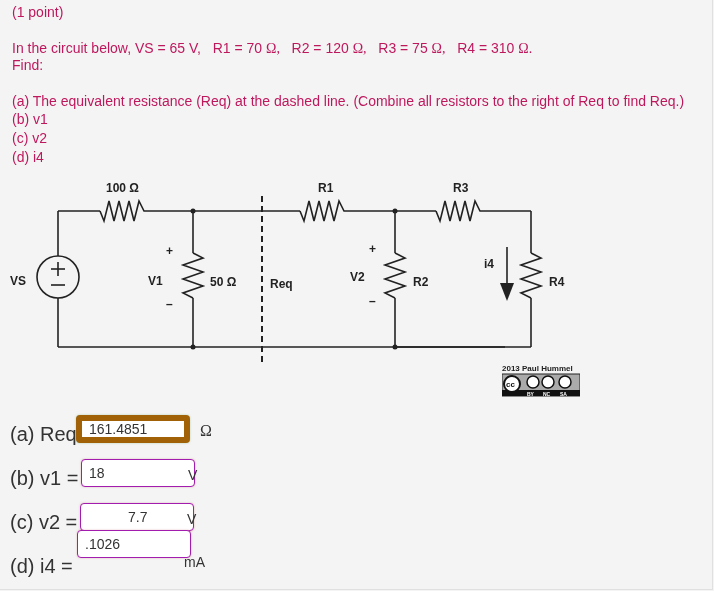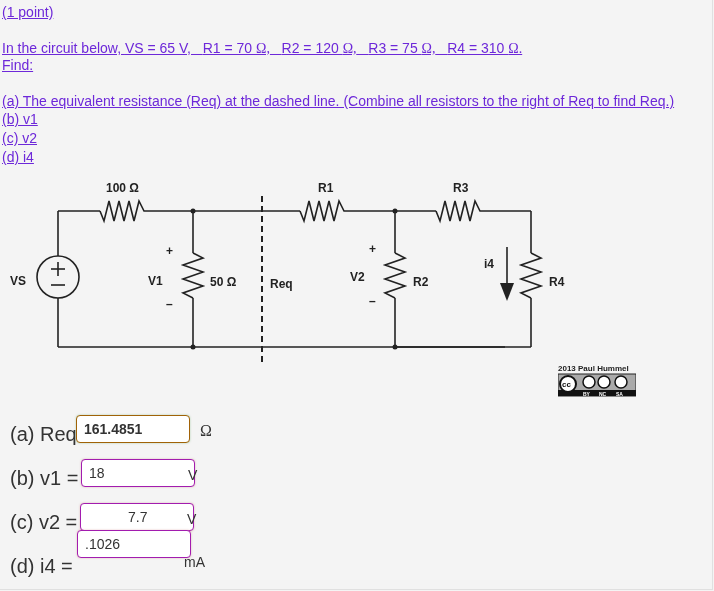--- a/index.html
+++ b/index.html
@@ -8,35 +8,35 @@
     background: #f4f4f4;
     font-family: "Liberation Sans", sans-serif;
     color: #333;
     font-size: 14px;
     position: relative;
   }
   .frame {
     position: absolute; left: 0; top: 0; width: 712px; height: 589px;
     border-right: 1px solid #e0e0e0; border-bottom: 1px solid #e0e0e0;
   }
-  .txt { position: absolute; left: 2px; font-size: 14px; line-height: 16px; white-space: nowrap; color: #6d28d9; text-decoration: underline; }
+  .txt { position: absolute; left: 12px; font-size: 14px; line-height: 16px; white-space: nowrap; color: #be185d; }
   .omega { font-family: "Liberation Serif", serif; }
   .circuit { position: absolute; left: 0; top: 170px; }
   .circuit text { font-family: "Liberation Sans", sans-serif; font-weight: bold; font-size: 12px; fill: #222; }
   .ans-label { position: absolute; left: 10px; font-size: 20px; color: #333; white-space: nowrap; }
   .ans-input {
     position: absolute; height: 28px; box-sizing: border-box;
     border-radius: 4px; background: #fff; padding: 0 7px;
     font-family: "Liberation Sans", sans-serif; font-size: 14px; color: #333;
     display: flex; align-items: center;
   }
-  .ans-input.correct { border: 1px solid #a16207; box-shadow: 0 0 2px rgba(94,168,94,0.5); font-weight: bold; }
+  .ans-input.correct { border: 6px solid #a16207; box-shadow: 0 0 2px rgba(94,168,94,0.5); }
   .ans-input.incorrect { border: 1px solid #a21caf; box-shadow: 0 0 2px rgba(210,115,115,0.5); margin-left: 16px; }
   .unit { position: absolute; font-size: 14px; color: #333; }
-  .cc-badge { position: absolute; left: 558px; top: 364px; width: 80px; }
+  .cc-badge { position: absolute; left: 502px; top: 364px; width: 80px; }
   .cc-credit { font-family: "Liberation Sans", sans-serif; font-weight: bold; font-size: 8px; color: #222; white-space: nowrap; }
 </style>
 </head>
 <body>
 
 <div class="frame"></div>
 
 <div class="txt" style="top:4px">(1 point)</div>
 
 <div class="txt" style="top:40px">

